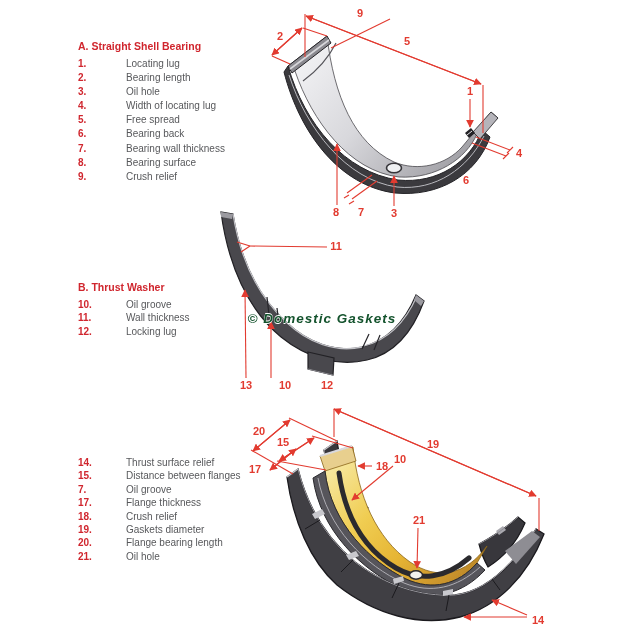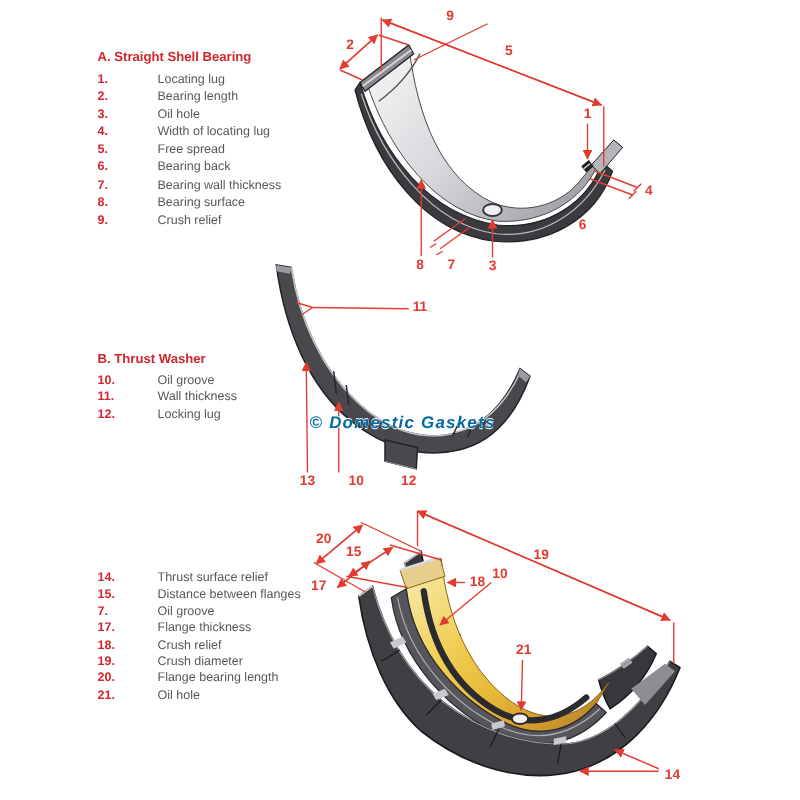--- a/index.html
+++ b/index.html
@@ -10,22 +10,22 @@
   .sec-h{font-size:10.5px;font-weight:bold;color:#d0262e;line-height:13px;margin-bottom:4px;}
   .row{display:flex;}
   .lha .row{line-height:14.1px;}
   .lhb .row{line-height:13.3px;}
   .lhc .row{line-height:13.4px;}
   .num{width:20px;flex:0 0 20px;font-size:10px;font-weight:bold;color:#d0262e;}
   .lbl{font-size:10px;color:#57585b;padding-left:28px;}
   .co{position:absolute;transform:translate(-50%,-50%);font-size:11px;font-weight:bold;
       color:#e23b30;white-space:nowrap;}
   .wm{position:absolute;transform:translate(-50%,-50%);font-size:13.5px;font-weight:bold;
-      font-style:italic;color:#0369a1;letter-spacing:1px;white-space:nowrap;
-      text-shadow:0 1px 0 #ffffff,0 -1px 0 #ffffff;margin-top:20px;}
+      font-style:italic;color:#14532d;letter-spacing:1px;white-space:nowrap;
+      text-shadow:0 1px 0 #ffffff,0 -1px 0 #ffffff;}
 </style>
 </head>
 <body>
 
 <div id="page">
 
 <svg id="diagram-svg" width="640" height="640" viewBox="0 0 640 640">
   <defs>
     <linearGradient id="gradInnerA" x1="300" y1="40" x2="470" y2="180" gradientUnits="userSpaceOnUse">
       <stop offset="0" stop-color="#f5f5f7"></stop>
@@ -230,21 +230,21 @@
   <div class="row">
         <span class="num">17.</span>
         <span class="lbl">Flange thickness</span>
       </div>
   <div class="row">
         <span class="num">18.</span>
         <span class="lbl">Crush relief</span>
       </div>
   <div class="row">
         <span class="num">19.</span>
-        <span class="lbl">Crush diameter</span>
+        <span class="lbl">Gaskets diameter</span>
       </div>
   <div class="row">
         <span class="num">20.</span>
         <span class="lbl">Flange bearing length</span>
       </div>
   <div class="row">
         <span class="num">21.</span>
         <span class="lbl">Oil hole</span>
       </div>
 </div>

